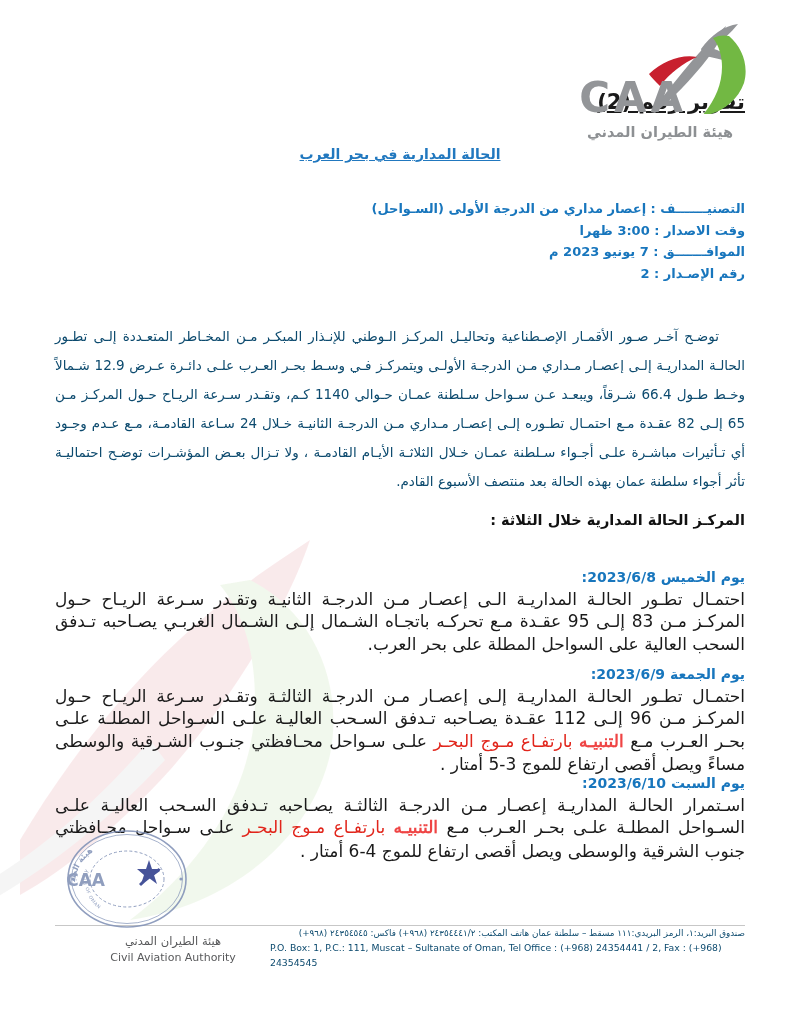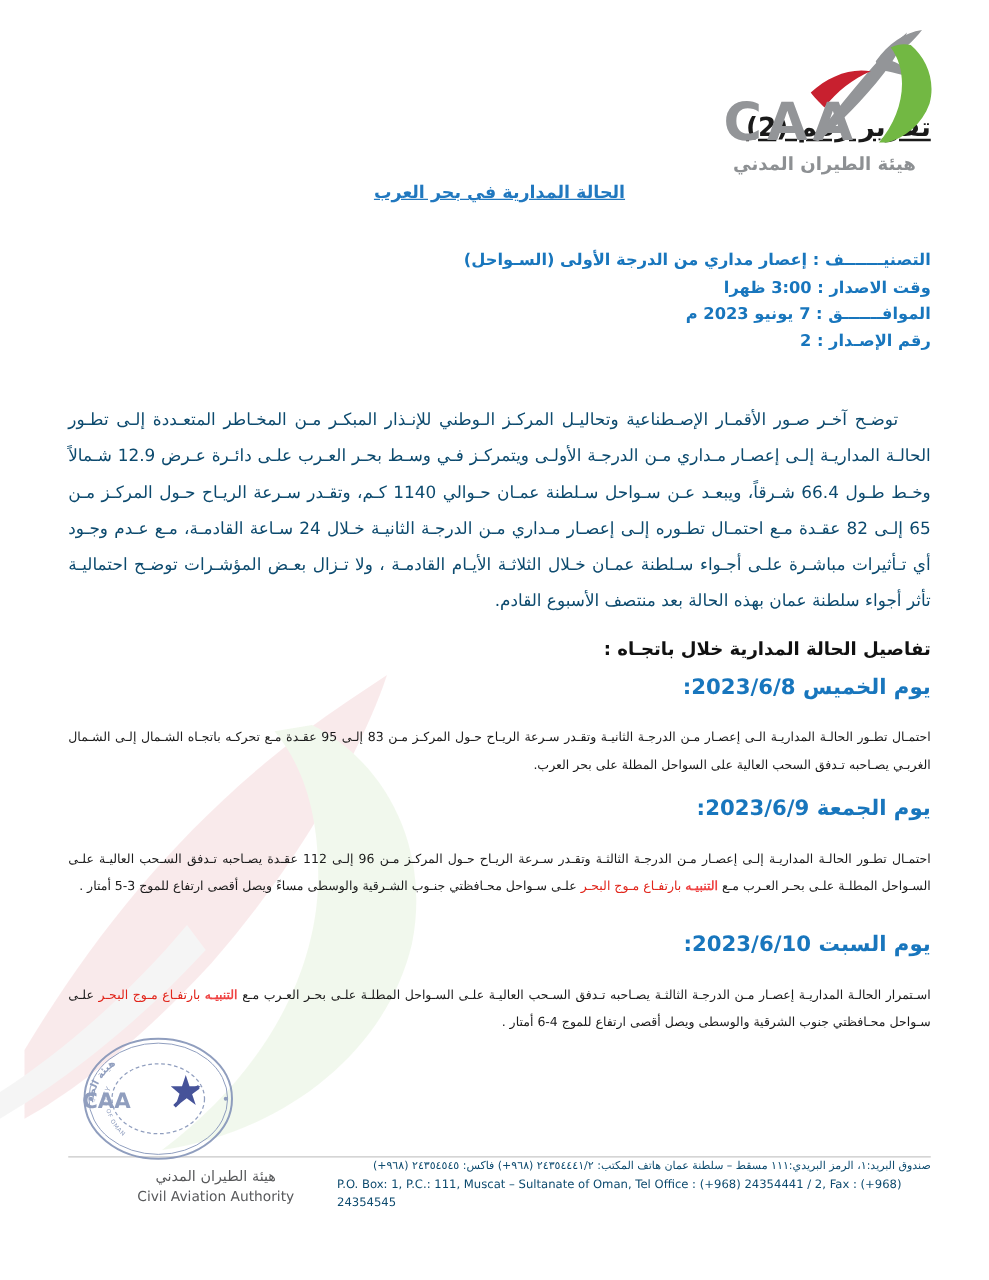--- a/index.html
+++ b/index.html
@@ -39,24 +39,24 @@
   
   .intro {
     position:absolute; top:322px; right:0; left:0;
     font-size:13.5px; color:#0c4a6e; line-height:29px;
     text-align:justify; text-align-last:right; text-indent:26px;
   }
   .details-heading {
     position:absolute; top:512px; right:0;
     font-size:14.5px; font-weight:bold; color:#111;
   }
-  .day-title { font-size:17px; font-weight:bold; color:#1876bd; }
+  .day-title { font-size:14px; font-weight:bold; color:#1876bd;margin-top:29px; }
   .day-body {
-    font-size:10px; color:#1a1a1a; line-height:22.4px;
-    text-align:justify; text-align-last:right; margin-top:20px;
+    font-size:17px; color:#1a1a1a; line-height:22.4px;
+    text-align:justify; text-align-last:right; margin-top:3px;
   }
   .day1 { position:absolute; top:540px; right:0; left:0; }
   .day2 { position:absolute; top:637px; right:0; left:0; }
   .day3 { position:absolute; top:746px; right:0; left:0; }
   .alert-strong { color:#ef4444; font-weight:bold;font-family:Liberation Serif, serif; }
   .alert-red { color:#e1251b; }
 
   
   .stamp { position:absolute; top:828px; left:10px; z-index:3; opacity:0.9; }
 
@@ -104,21 +104,21 @@
 
     <div class="meta">
       <div>التصنيـــــــف : إعصار مداري من الدرجة الأولى (السـواحل)</div>
       <div>وقت الاصدار : 3:00 ظهرا</div>
       <div>الموافـــــــق : 7 يونيو 2023 م</div>
       <div>رقم الإصـدار : 2</div>
     </div>
 
     <p class="intro">توضـح آخـر صـور الأقمـار الإصـطناعية وتحاليـل المركـز الـوطني للإنـذار المبكـر مـن المخـاطر المتعـددة إلـى تطـور الحالـة المداريـة إلـى إعصـار مـداري مـن الدرجـة الأولـى ويتمركـز فـي وسـط بحـر العـرب علـى دائـرة عـرض 12.9 شـمالاً وخـط طـول 66.4 شـرقاً، ويبعـد عـن سـواحل سـلطنة عمـان حـوالي 1140 كـم، وتقـدر سـرعة الريـاح حـول المركـز مـن 65 إلـى 82 عقـدة مـع احتمـال تطـوره إلـى إعصـار مـداري مـن الدرجـة الثانيـة خـلال 24 سـاعة القادمـة، مـع عـدم وجـود أي تـأثيرات مباشـرة علـى أجـواء سـلطنة عمـان خـلال الثلاثـة الأيـام القادمـة ، ولا تـزال بعـض المؤشـرات توضـح احتماليـة تأثر أجواء سلطنة عمان بهذه الحالة بعد منتصف الأسبوع القادم.</p>
 
-    <div class="details-heading">تفاصيل الحالة المدارية خلال باتجـاه :</div>
+    <div class="details-heading">المركـز الحالة المدارية خلال الثلاثة :</div>
 
     <div class="day1">
       <div class="day-title">يوم الخميس 2023/6/8:</div>
       <p class="day-body"><span>احتمـال تطـور الحالـة المداريـة الـى إعصـار مـن الدرجـة الثانيـة وتقـدر سـرعة الريـاح حـول المركـز مـن 83 إلـى 95 عقـدة مـع تحركـه باتجـاه الشـمال إلـى الشـمال الغربـي يصـاحبه تـدفق السحب العالية على السواحل المطلة على بحر العرب.</span><span class="alert-strong"></span><span class="alert-red"></span><span></span></p>
     </div>
 
     <div class="day2">
       <div class="day-title">يوم الجمعة 2023/6/9:</div>
       <p class="day-body"><span>احتمـال تطـور الحالـة المداريـة إلـى إعصـار مـن الدرجـة الثالثـة وتقـدر سـرعة الريـاح حـول المركـز مـن 96 إلـى 112 عقـدة يصـاحبه تـدفق السـحب العاليـة علـى السـواحل المطلـة علـى بحـر العـرب مـع </span><span class="alert-strong">التنبيـه</span><span class="alert-red"> بارتفـاع مـوج البحـر </span><span>علـى سـواحل محـافظتي جنـوب الشـرقية والوسطى مساءً ويصل أقصى ارتفاع للموج 3-5 أمتار .</span></p>
     </div>

